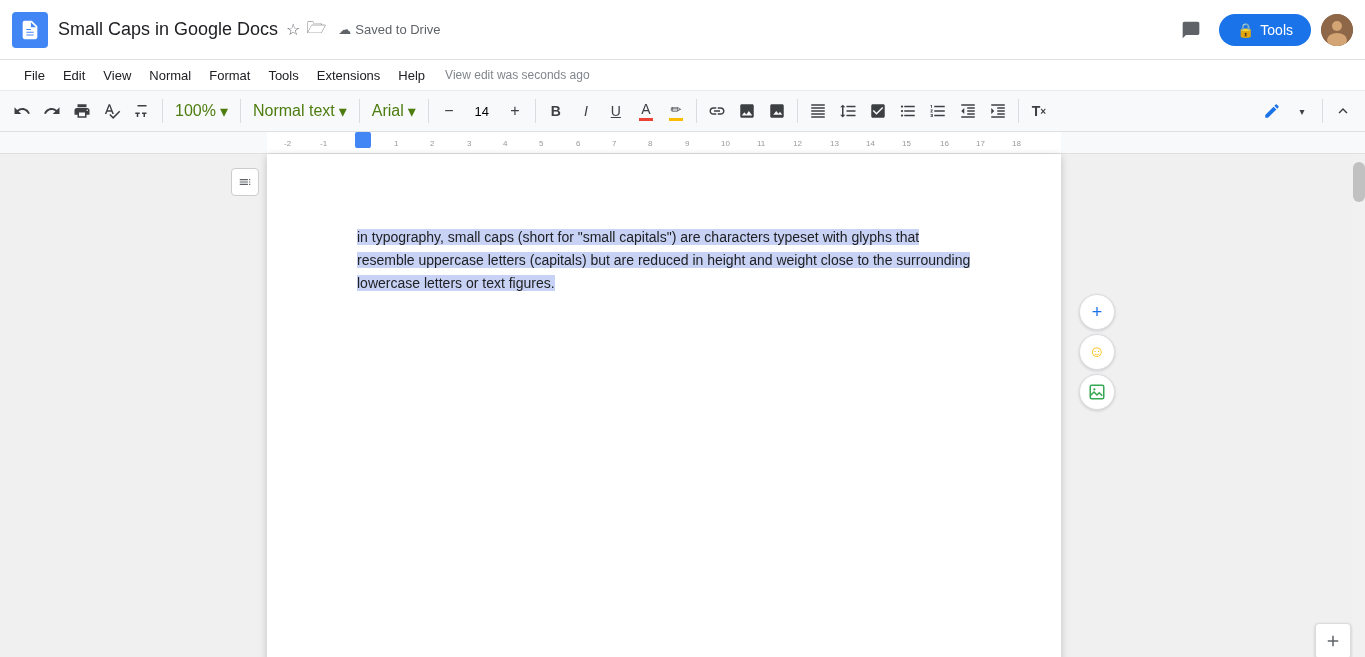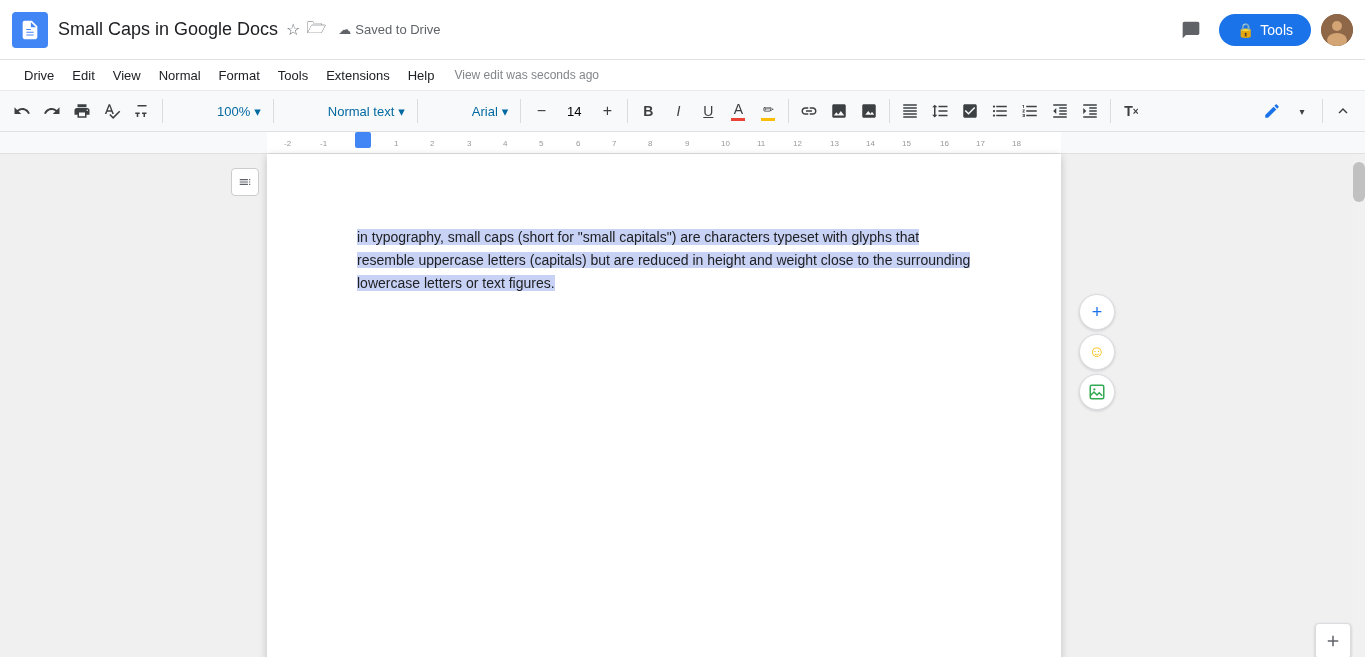--- a/index.html
+++ b/index.html
@@ -123,25 +123,24 @@
     }
     .tb-separator { width: 1px; height: 24px; background: #dadce0; margin: 0 4px; flex-shrink: 0; }
     .tb-dropdown {
       display: flex; align-items: center;
       height: 28px;
       border: none;
       background: transparent;
       border-radius: 4px;
       cursor: pointer;
       padding: 0 6px;
-      font-size: 13px;
-      color: #0369a1;
+      font-size: 16px;
+      color: #4d7c0f;
       gap: 4px;
       white-space: nowrap;
-      margin-left: 42px;
     }
     .tb-font-size {
       display: flex; align-items: center;
       gap: 1px;
     }
     .fs-val {
       width: 36px; text-align: center;
       font-size: 13px;
       border: 1px solid transparent;
       border-radius: 4px;
@@ -350,21 +349,21 @@
       <svg width="32" height="32" viewBox="0 0 32 32">
         <circle cx="16" cy="16" r="16" fill="#8d6748"></circle>
         <circle cx="16" cy="12" r="5" fill="#d4a574"></circle>
         <ellipse cx="16" cy="26" rx="10" ry="7" fill="#d4a574"></ellipse>
       </svg>
     </div>
   </div>
 </div>
 
 <div id="menubar">
-  <span class="menu-item">Drive</span>
+  <span class="menu-item">File</span>
   <span class="menu-item">Edit</span>
   <span class="menu-item">View</span>
   <span class="menu-item">Normal</span>
   <span class="menu-item">Format</span>
   <span class="menu-item">Tools</span>
   <span class="menu-item">Extensions</span>
   <span class="menu-item">Help</span>
   <span id="last-edit">View edit was seconds ago</span>
 </div>
 

